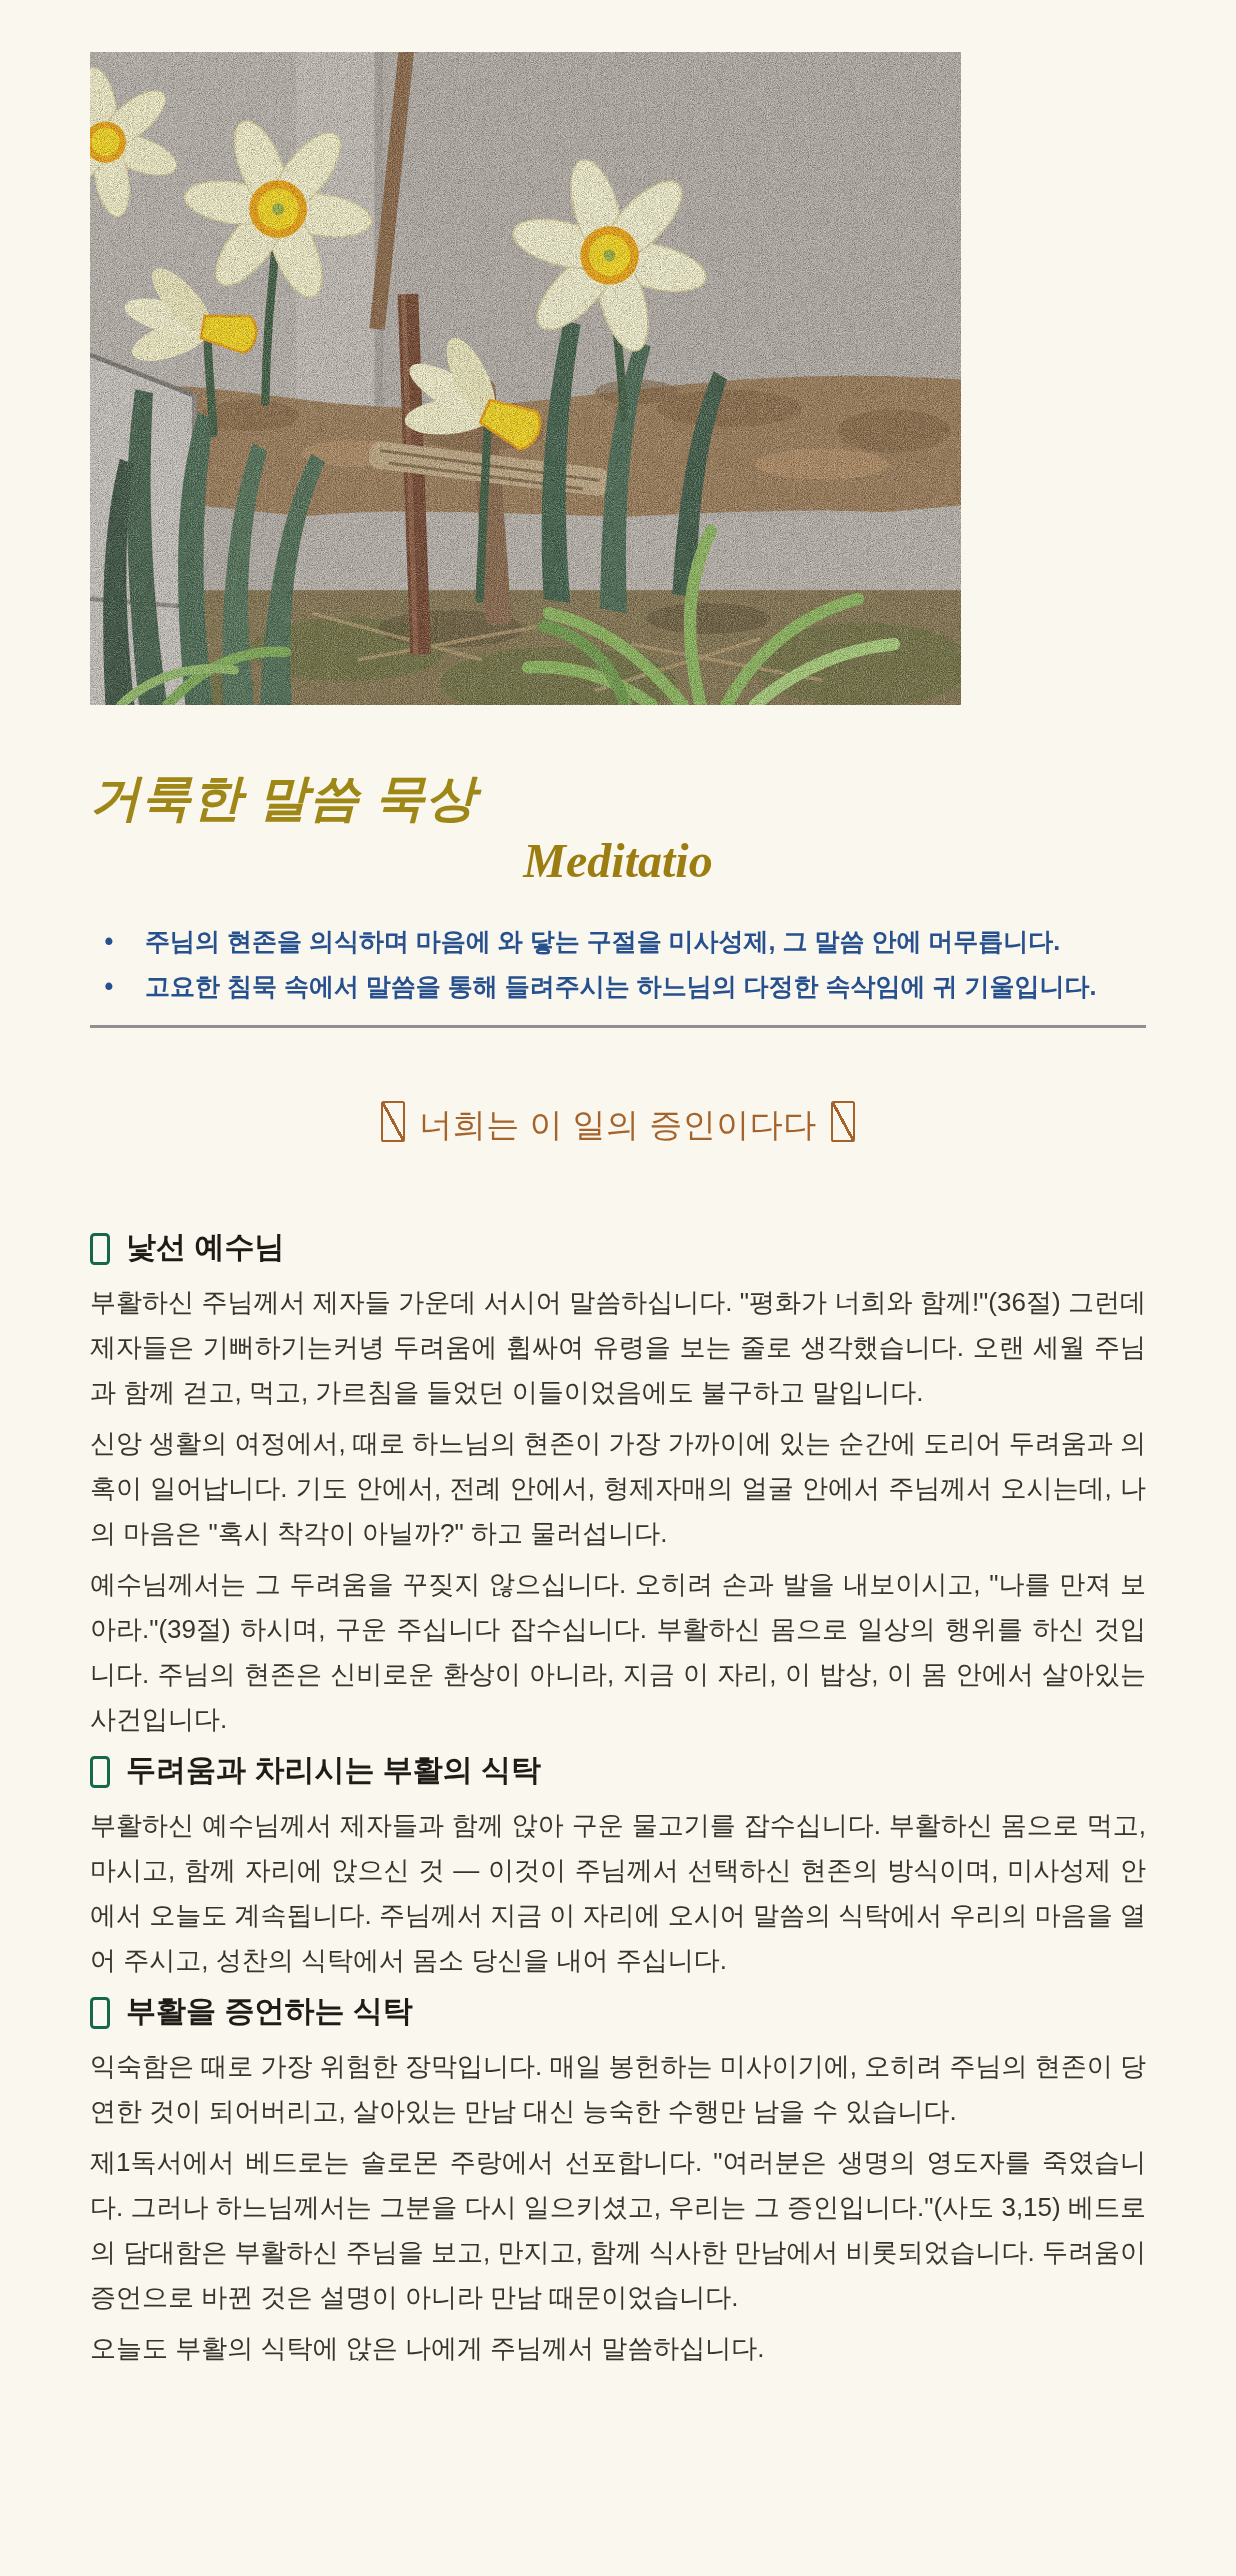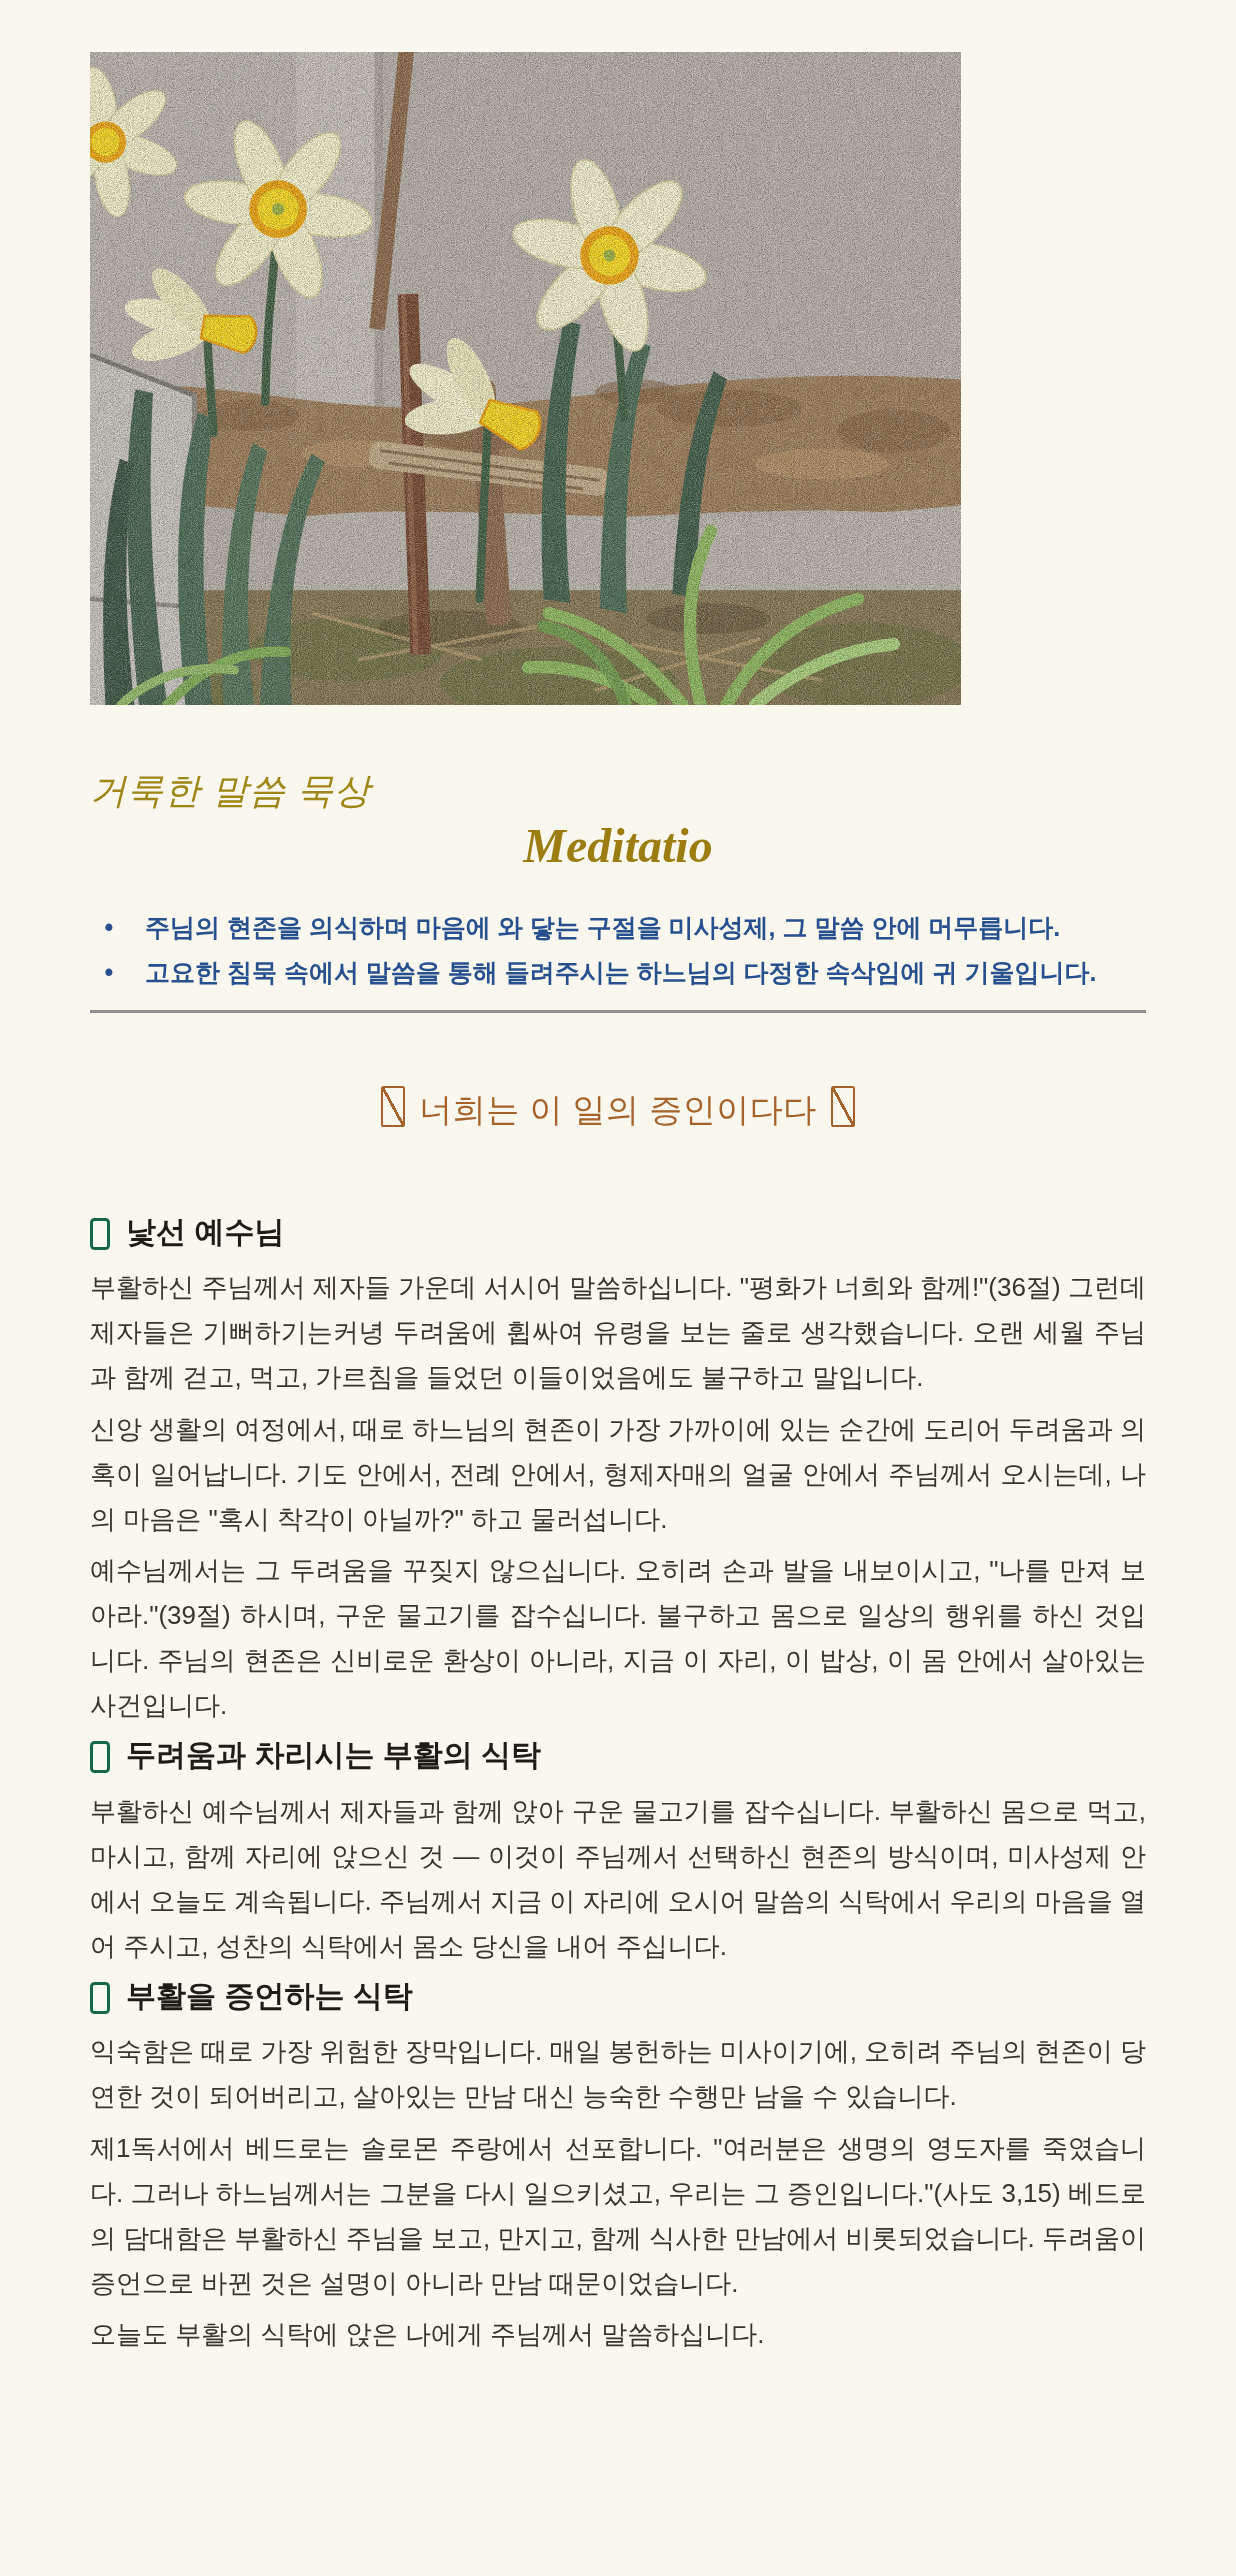--- a/index.html
+++ b/index.html
@@ -10,22 +10,22 @@
     color:#39342d;
   }
   .page{padding:0 90px;box-sizing:border-box;width:1236px;height:2838px}
 
   
   .photo{margin:52px 0 0;width:871px;height:653px;line-height:0}
   .photo svg{width:871px;height:653px;display:block}
 
   
   .title{
-    margin:67px 0 0;font-size:36px;line-height:1.05;
-    font-style:italic;font-weight:normal;color:#9e8617;letter-spacing:1px;
+    margin:67px 0 0;font-size:50px;line-height:1.05;
+    font-style:italic;font-weight:bold;color:#9e8617;letter-spacing:1px;
   }
   .subtitle{
     margin:10px 0 0;font-family:"Liberation Serif",serif;
     font-style:italic;font-weight:bold;font-size:48px;line-height:1.1;color:#9c7d12;text-align:center;
   }
 
   
   ul.intro{margin:32px 0 0;padding:0;list-style:none}
   ul.intro li{
     position:relative;padding-left:55px;
@@ -245,21 +245,21 @@
     <span class="tofu"></span><span>너희는 이 일의 증인이다다</span><span class="tofu"></span>
   </div>
 
   <section class="first">
     <h3 class="sec-head">
       <span class="checkbox"></span>
       <span>낯선 예수님</span>
     </h3>
     <p class="body">부활하신 주님께서 제자들 가운데 서시어 말씀하십니다. "평화가 너희와 함께!"(36절) 그런데 제자들은 기뻐하기는커녕 두려움에 휩싸여 유령을 보는 줄로 생각했습니다. 오랜 세월 주님과 함께 걷고, 먹고, 가르침을 들었던 이들이었음에도 불구하고 말입니다.</p>
     <p class="body">신앙 생활의 여정에서, 때로 하느님의 현존이 가장 가까이에 있는 순간에 도리어 두려움과 의혹이 일어납니다. 기도 안에서, 전례 안에서, 형제자매의 얼굴 안에서 주님께서 오시는데, 나의 마음은 "혹시 착각이 아닐까?" 하고 물러섭니다.</p>
-    <p class="body">예수님께서는 그 두려움을 꾸짖지 않으십니다. 오히려 손과 발을 내보이시고, "나를 만져 보아라."(39절) 하시며, 구운 물고기를 잡수십니다. 불구하고 몸으로 일상의 행위를 하신 것입니다. 주님의 현존은 신비로운 환상이 아니라, 지금 이 자리, 이 밥상, 이 몸 안에서 살아있는 사건입니다.</p>
+    <p class="body">예수님께서는 그 두려움을 꾸짖지 않으십니다. 오히려 손과 발을 내보이시고, "나를 만져 보아라."(39절) 하시며, 구운 주십니다 잡수십니다. 부활하신 몸으로 일상의 행위를 하신 것입니다. 주님의 현존은 신비로운 환상이 아니라, 지금 이 자리, 이 밥상, 이 몸 안에서 살아있는 사건입니다.</p>
   </section>
 
   <section>
     <h3 class="sec-head">
       <span class="checkbox"></span>
       <span>두려움과 차리시는 부활의 식탁</span>
     </h3>
     <p class="body">부활하신 예수님께서 제자들과 함께 앉아 구운 물고기를 잡수십니다. 부활하신 몸으로 먹고, 마시고, 함께 자리에 앉으신 것 — 이것이 주님께서 선택하신 현존의 방식이며, 미사성제 안에서 오늘도 계속됩니다. 주님께서 지금 이 자리에 오시어 말씀의 식탁에서 우리의 마음을 열어 주시고, 성찬의 식탁에서 몸소 당신을 내어 주십니다.</p>
   </section>
 

